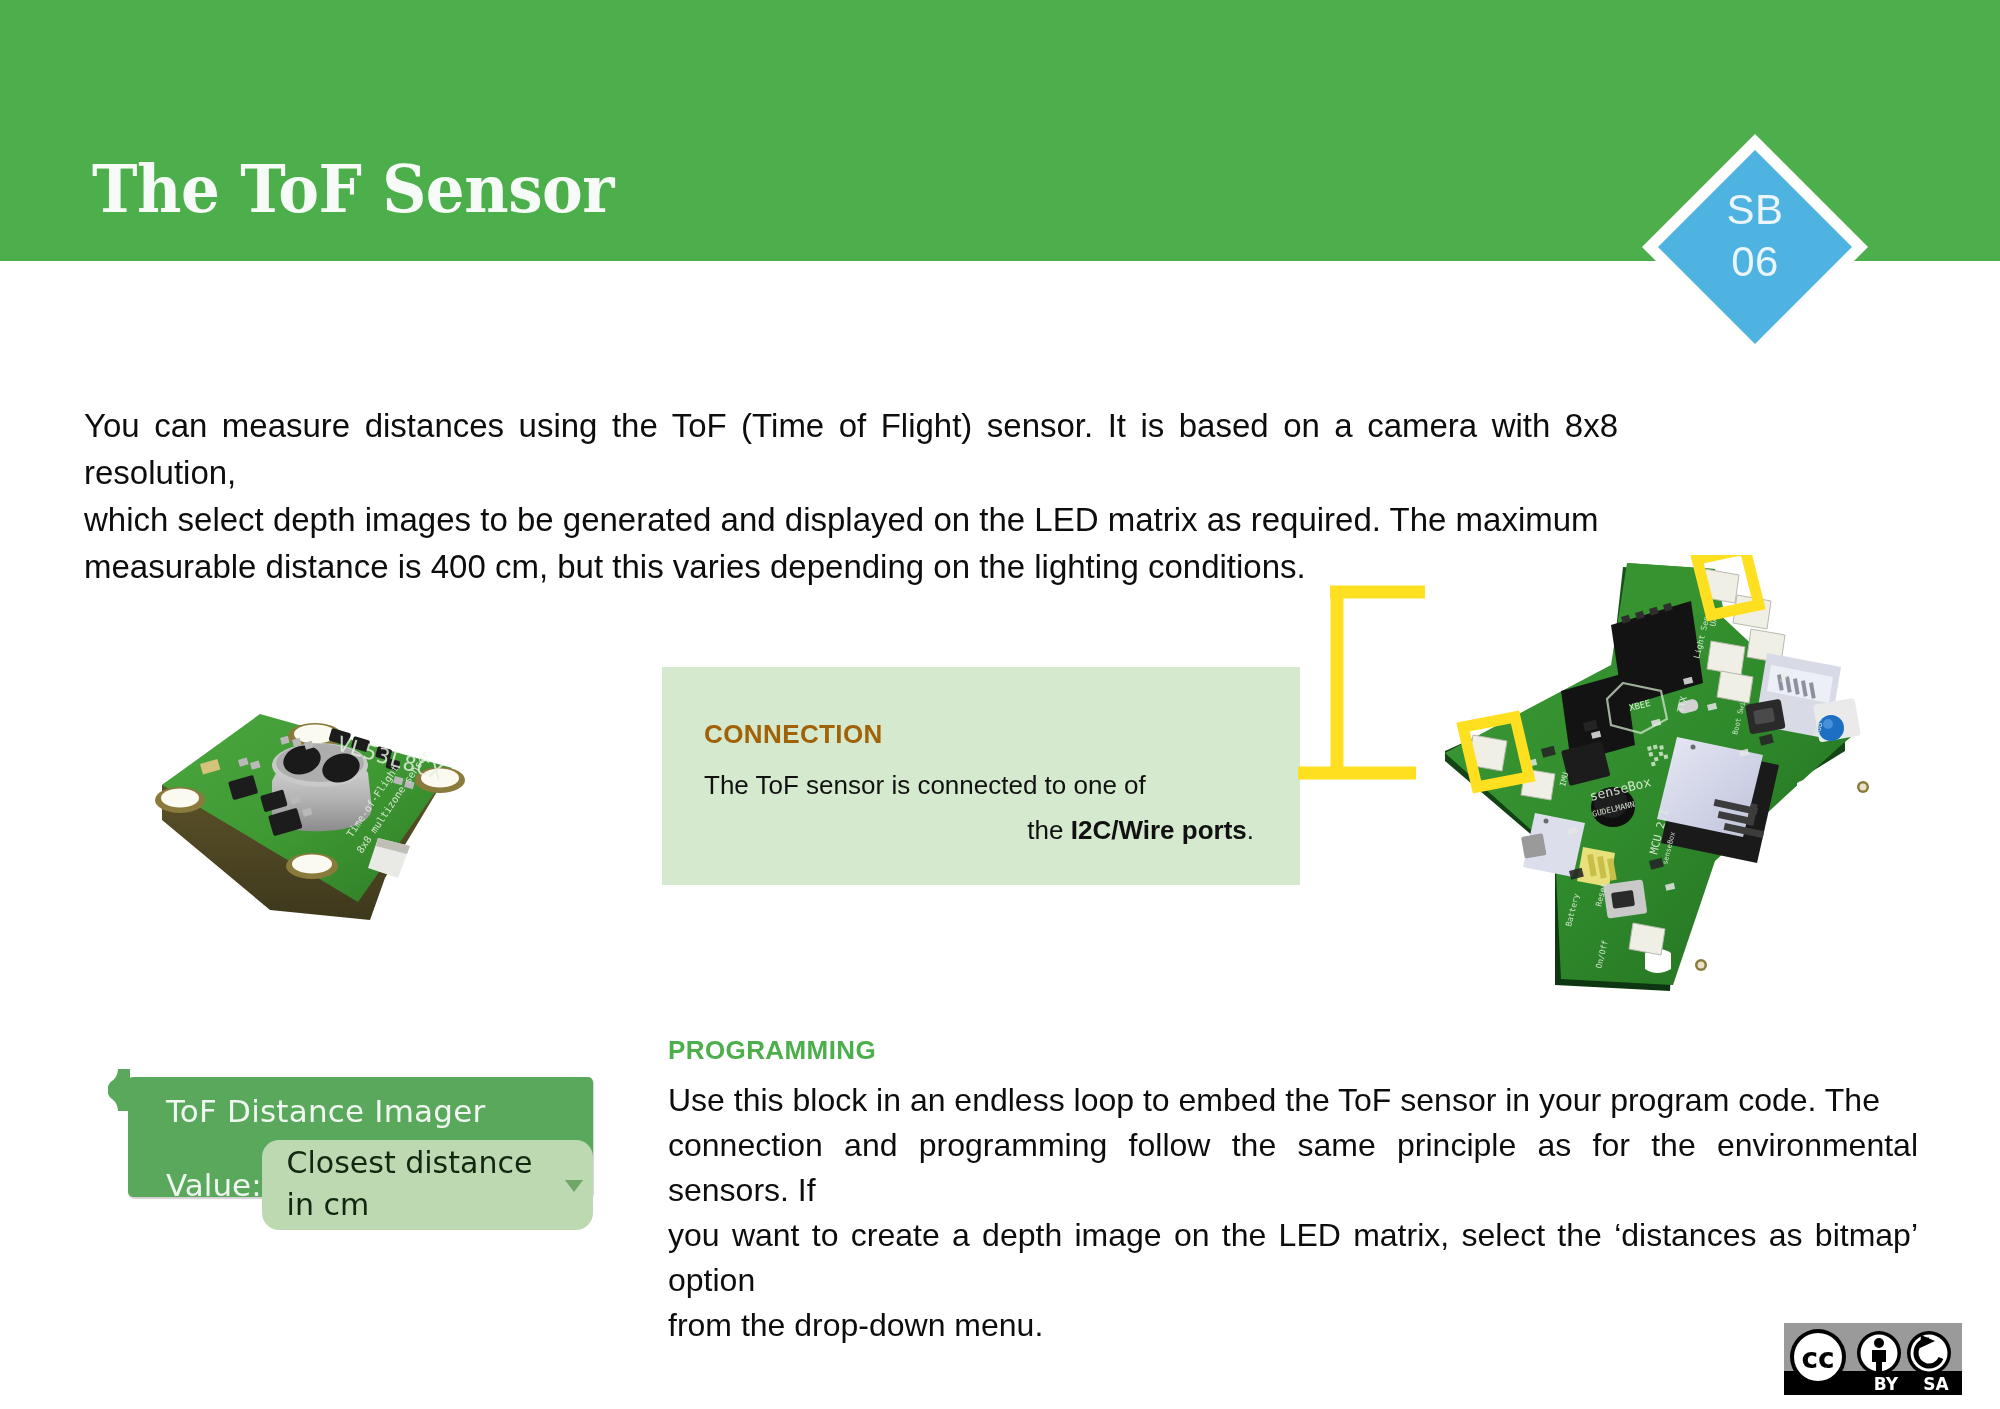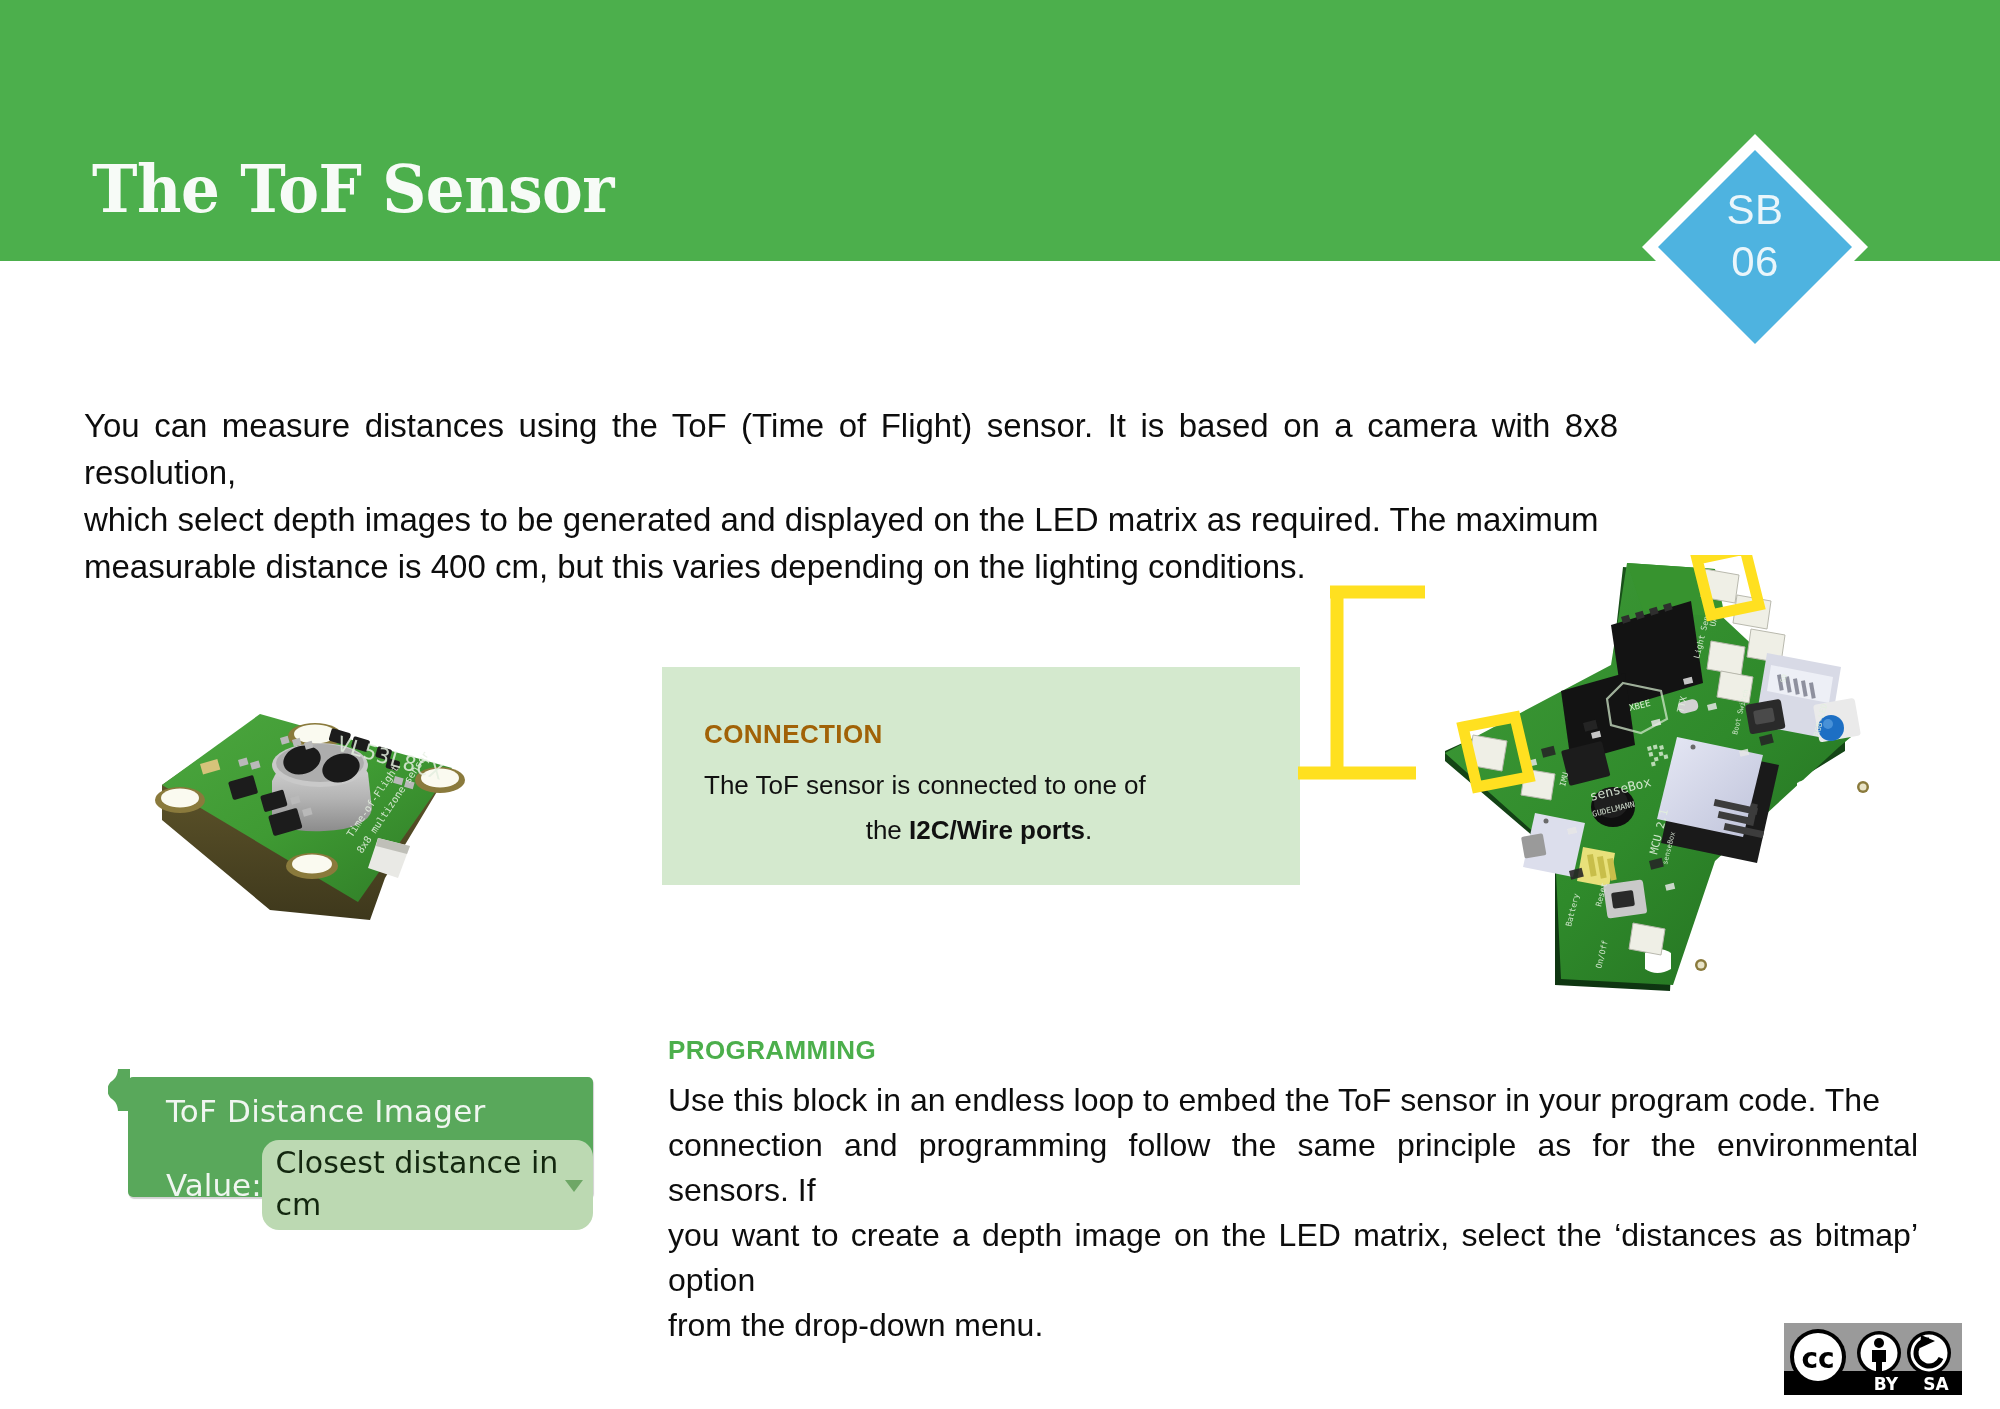--- a/index.html
+++ b/index.html
@@ -117,21 +117,21 @@
   .block-row2 {
     position: absolute; left: 38px; top: 63px;
     display: flex; align-items: center; 
   }
   .block-label {
     color: #F0F6F0; font-size: 31px; line-height: 42px;
     font-family: "DejaVu Sans", sans-serif;
   }
   .block-dropdown {
     background: #BCD9B2; border-radius: 17px;
-    padding: 2px 10px 4px 14px;
+    padding: 2px 10px 4px 25px;
     display: flex; align-items: center; gap: 4px;
     color: #13270f; font-size: 30px; line-height: 42px;
     font-family: "DejaVu Sans", sans-serif;
   }
   .dd-caret {
     width: 0; height: 0;
     border-left: 9px solid transparent;
     border-right: 9px solid transparent;
     border-top: 12px solid #6EA766;
     margin-left: 1px; margin-top: 4px;
@@ -249,21 +249,21 @@
     <text x="196" y="62" fill="#E4EFE0" font-family="DejaVu Sans Mono, monospace" font-size="21" letter-spacing="1" transform="rotate(16 196 62)" opacity="0.85">VL53L8CX</text>
     <text x="212" y="150" fill="#E4EFE0" font-family="DejaVu Sans Mono, monospace" font-size="10" transform="rotate(-56 212 150)" opacity="0.9">Time-of-Flight</text>
     <text x="222" y="166" fill="#E4EFE0" font-family="DejaVu Sans Mono, monospace" font-size="10" transform="rotate(-56 222 166)" opacity="0.9">8x8 multizone sensor</text>
   </svg>
 
   <div class="conn-box">
     <div class="conn-inner">
       <div class="conn-title">CONNECTION</div>
       <div class="conn-body">
         <span class="l">The ToF sensor is connected to one of</span>
-        <span class="l" style="text-align:center"><span>the </span><b class="b">I2C/Wire ports</b><span>.</span></span>
+        <span class="l" style="text-align:right"><span>the </span><b class="b">I2C/Wire ports</b><span>.</span></span>
       </div>
     </div>
   </div>
 
   <svg class="callout-svg" viewBox="0 0 300 260">
 
     <path d="M57,42 L57,223 M50,42 L145,42" stroke="#FFE020" stroke-width="13" fill="none" stroke-linecap="butt"></path>
 
     <path d="M18,223 L136,223" stroke="#FFE020" stroke-width="13" fill="none" stroke-linecap="butt"></path>
   </svg>

